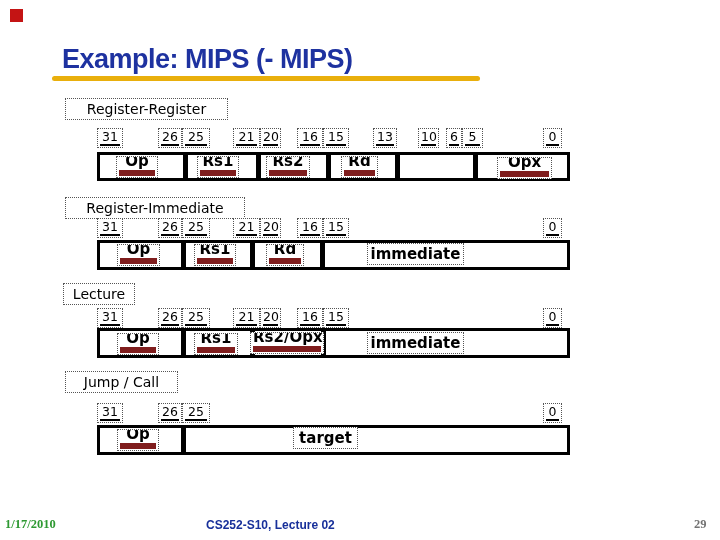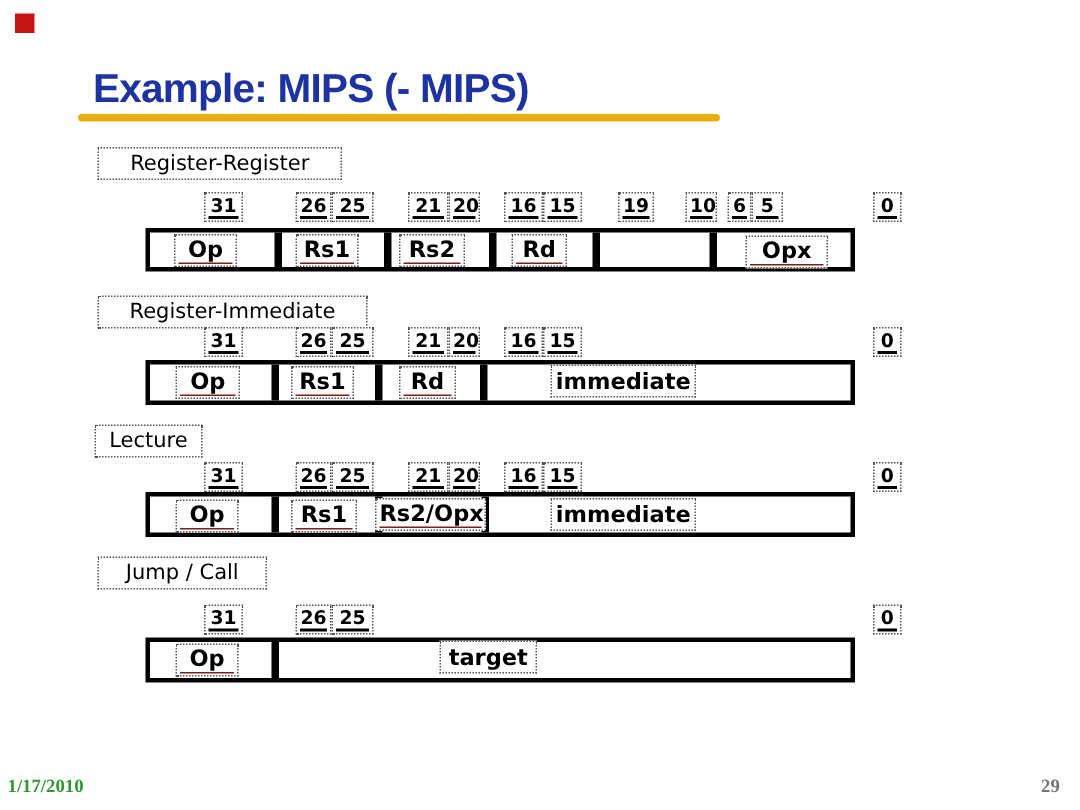--- a/index.html
+++ b/index.html
@@ -7,26 +7,26 @@
          font-family:"DejaVu Sans",sans-serif;}
   .red-marker{position:absolute;left:10px;top:9px;width:13px;height:13px;background:#c41414;}
   .title{position:absolute;left:62px;top:44px;font-family:"Liberation Sans",sans-serif;
          font-weight:bold;font-size:27px;letter-spacing:-0.5px;color:#1e32a0;white-space:nowrap;}
   .gold-bar{position:absolute;left:52px;top:76px;width:428px;height:5px;background:#e9af0c;border-radius:3px;}
 
   
   .hdr-box,.bit-box,.lbl-box{position:absolute;background:#fff;border:1px dotted #555;
          box-sizing:border-box;overflow:hidden;display:flex;align-items:flex-end;justify-content:center;}
   .hdr-box{font-weight:normal;font-size:14px;padding:2px 3px;align-items:center;white-space:nowrap;}
-  .bit-box{height:20px;font-size:12.5px;font-weight:bold;padding:0 2px 1px;margin-left:39px;}
+  .bit-box{height:20px;font-size:12.5px;font-weight:normal;padding:0 2px 1px;}
   .bit-box span{display:block;width:100%;text-align:center;line-height:15px;
          border-bottom:2px solid #000;white-space:nowrap;}
   .lbl-box{height:22px;font-size:15px;font-weight:bold;padding:0 2px 1px;}
   .lbl-box span{display:block;width:100%;text-align:center;line-height:18px;white-space:nowrap;}
-  .lbl-box span.u{border-bottom:1px solid #7f1d1d;}
+  .lbl-box span.u{border-bottom:6px solid #7f1d1d;}
   .field-row{position:absolute;border:3px solid #000;box-sizing:border-box;background:#fff;}
   .divider{position:absolute;top:0;bottom:0;width:5px;background:#000;}
 
   
   .footer-date{position:absolute;left:5px;top:517px;font-family:"Liberation Serif",serif;
          font-weight:bold;font-size:12.5px;color:#2e9932;}
   .footer-course{position:absolute;left:206px;top:518px;font-family:"Liberation Sans",sans-serif;
          font-weight:bold;font-size:12px;color:#18309a;}
   .footer-page{position:absolute;left:694px;top:517px;font-family:"Liberation Serif",serif;
          font-weight:bold;font-size:12.5px;color:#737373;}
@@ -56,21 +56,21 @@
       <div class="bit-box" style="left: 260px; top: 128px; width: 21px;">
         <span>20</span>
       </div>
       <div class="bit-box" style="left: 297px; top: 128px; width: 26px;">
         <span>16</span>
       </div>
       <div class="bit-box" style="left: 323px; top: 128px; width: 26px;">
         <span>15</span>
       </div>
       <div class="bit-box" style="left: 373px; top: 128px; width: 24px;">
-        <span>19</span>
+        <span>13</span>
       </div>
       <div class="bit-box" style="left: 418px; top: 128px; width: 21px;">
         <span>10</span>
       </div>
       <div class="bit-box" style="left: 446px; top: 128px; width: 16px;">
         <span>6</span>
       </div>
       <div class="bit-box" style="left: 462px; top: 128px; width: 21px;">
         <span>5</span>
       </div>
@@ -201,14 +201,15 @@
       </div>
       <div class="lbl-box" style="left: 117px; top: 429px; width: 42px;">
         <span class="u">Op</span>
       </div>
       <div class="lbl-box" style="left: 293px; top: 427px; width: 65px;">
         <span>target</span>
       </div>
     </div>
 
   <div class="footer-date">1/17/2010</div>
+  <div class="footer-course">CS252-S10, Lecture 02</div>
   <div class="footer-page">29</div>
 </div>
 
 </body></html>

